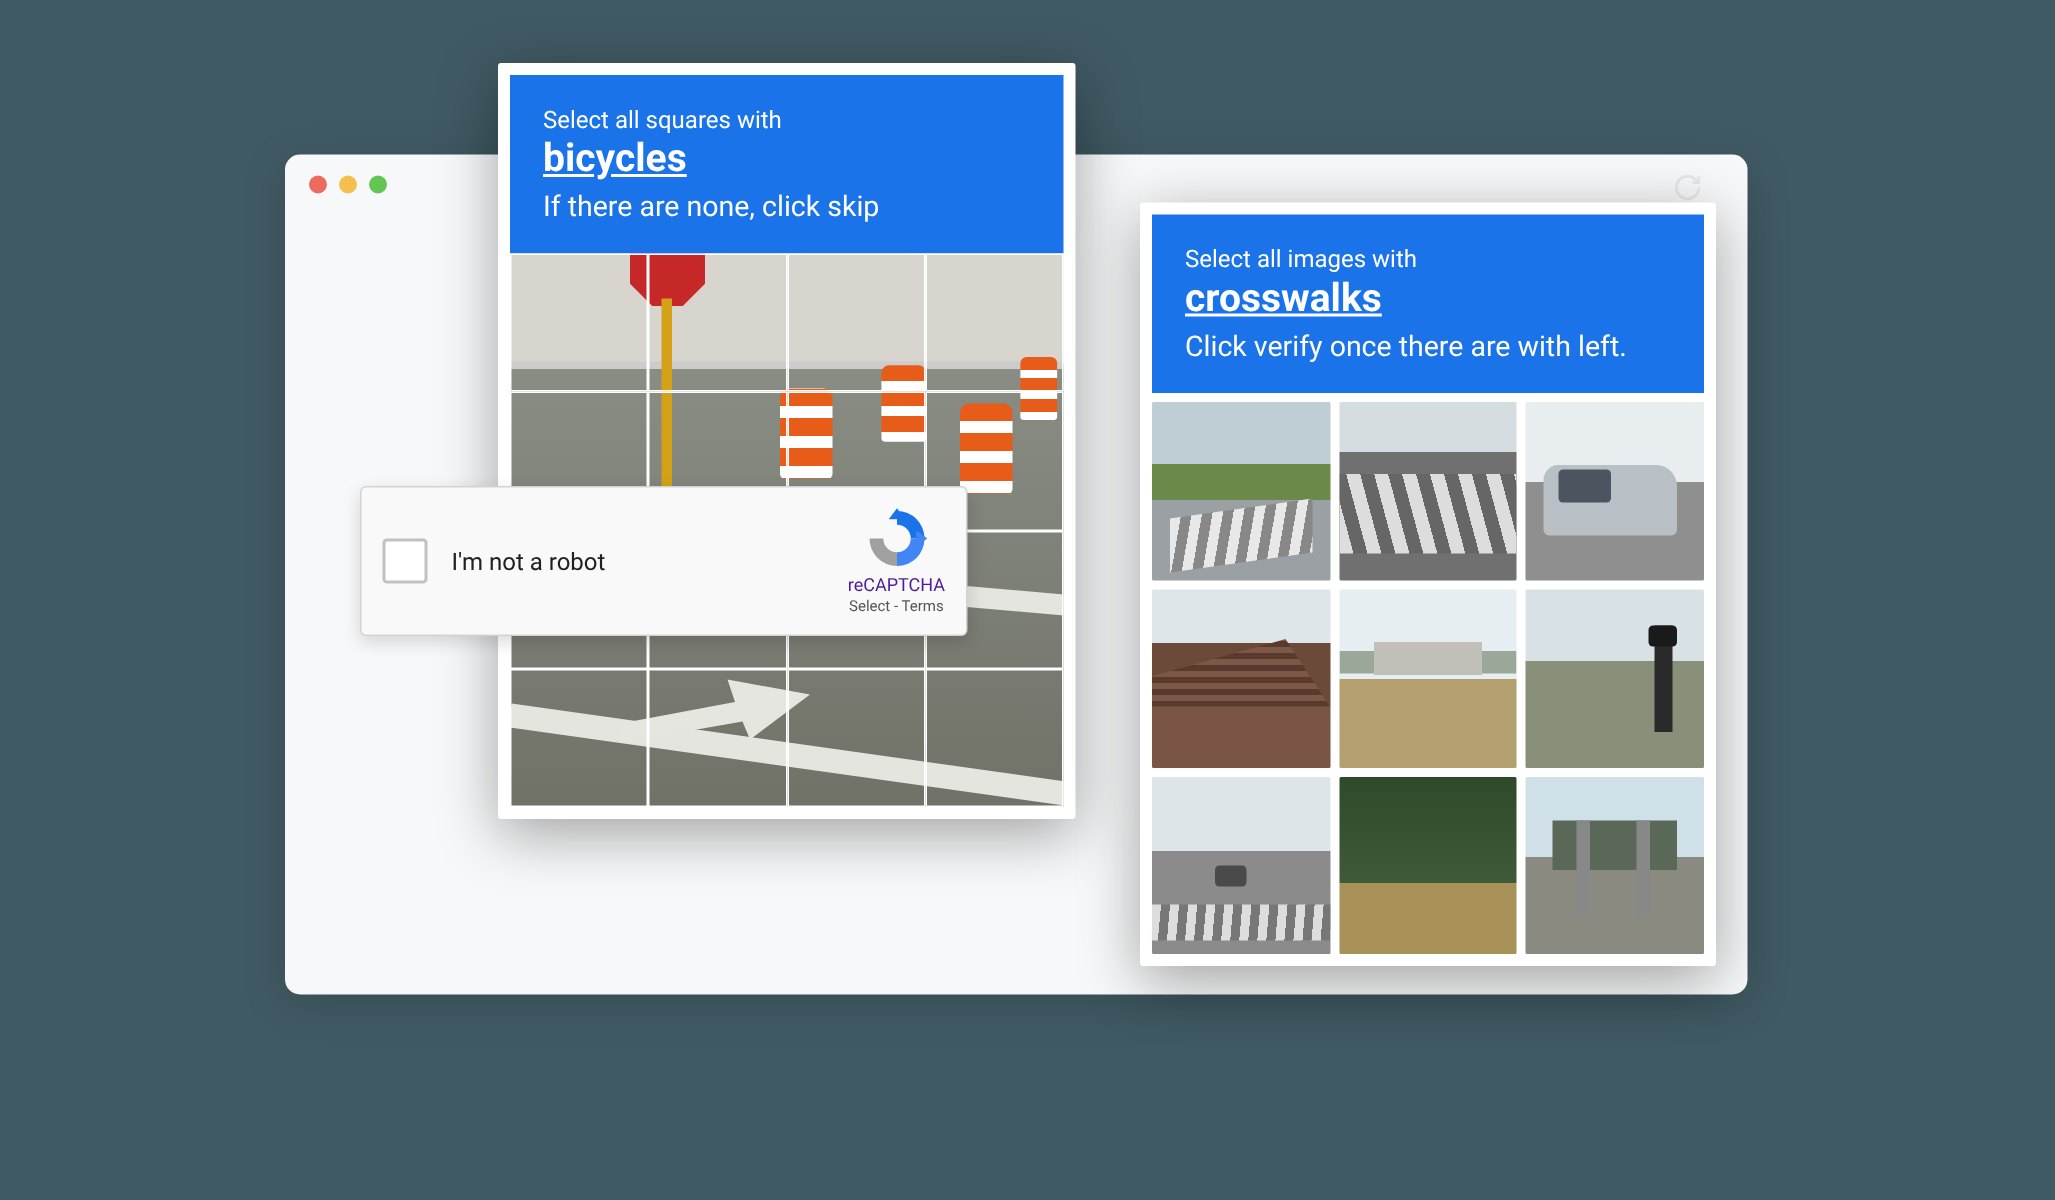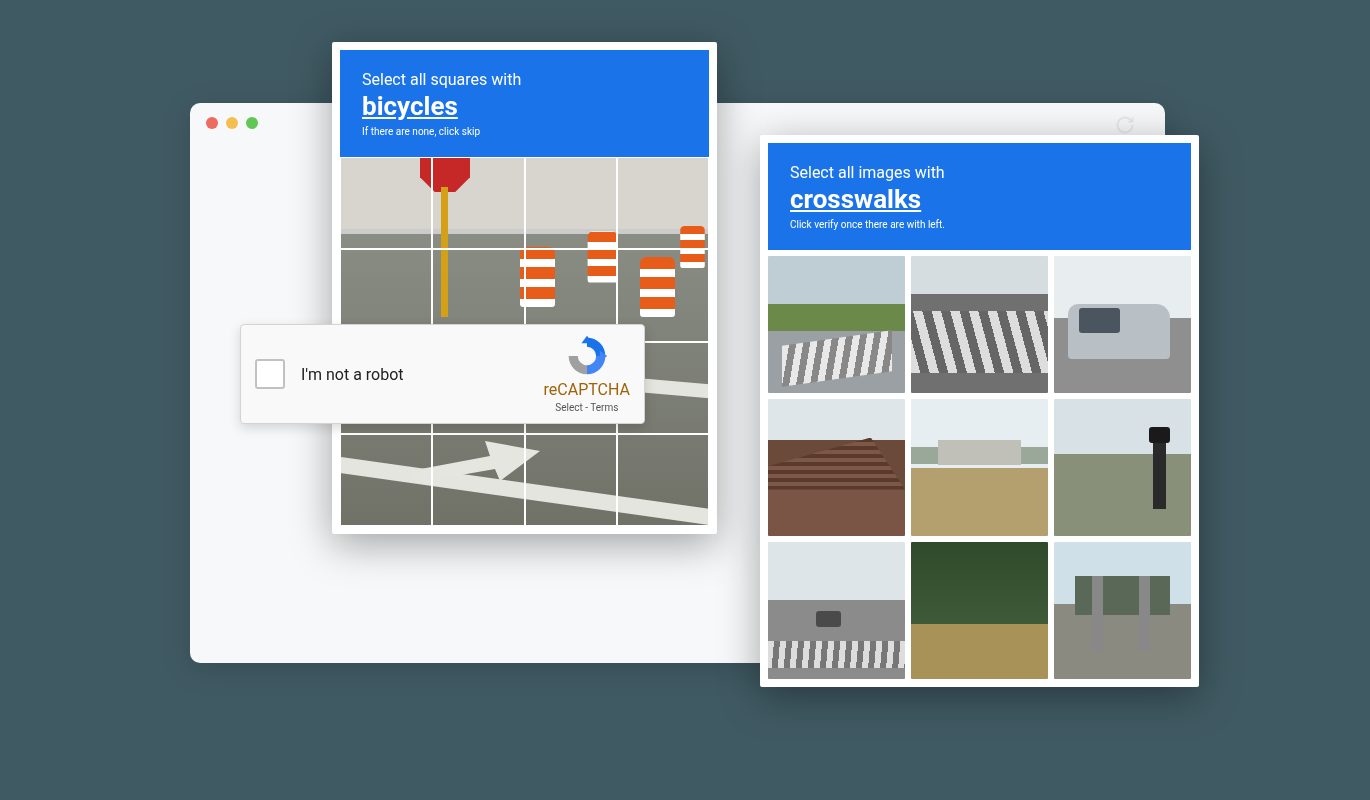--- a/index.html
+++ b/index.html
@@ -44,30 +44,30 @@
       position: absolute;
       background: #fff;
       padding: 8px;
       box-shadow: 0 10px 40px rgba(0,0,0,0.35);
       border-radius: 2px;
     }
     .captcha-left {
       left: 332px; top: 42px; width: 385px;
     }
     .captcha-right {
-      left: 760px; top: 135px; width: 439px;
+      left: 760px; top: 135px; width: 384px;
     }
     .captcha-header {
       background: #1a73e8;
       color: #fff;
       padding: 20px 22px;
     }
     .captcha-header .line1 { font-size: 16px; font-weight: 400; }
     .captcha-header .subject { font-size: 26px; font-weight: 700; line-height: 1.2; margin: 2px 0; text-decoration: underline; }
-    .captcha-header .line3 { font-size: 10px; font-weight: 400; margin-top: 4px; }
+    .captcha-header .line3 { font-size: 19px; font-weight: 400; margin-top: 4px; }
 
     .grid-4x4 {
       width: 100%;
       aspect-ratio: 1;
       position: relative;
       display: grid;
       grid-template-columns: repeat(4, 1fr);
       grid-template-rows: repeat(4, 1fr);
     }
     .grid-4x4-scene {
@@ -143,21 +143,21 @@
     }
     .recaptcha-label {
       font-size: 16px; color: #212121; flex: 1;
     }
     .recaptcha-badge {
       text-align: center;
       font-size: 10px;
       color: #555;
       line-height: 1.3;
     }
-    .recaptcha-badge .brand { font-size: 16px; color: #a16207; margin-top: 2px;}
+    .recaptcha-badge .brand { font-size: 12px; color: #4c1d95; margin-top: 2px;}
     .recaptcha-logo { width: 44px; height: 44px; margin: 0 auto; position: relative; }
   </style>
 </head>
 <body>
 
 <div class="browser-window">
   <div class="browser-titlebar">
     <div class="traffic-light tl-red"></div>
     <div class="traffic-light tl-yellow"></div>
     <div class="traffic-light tl-green"></div>

